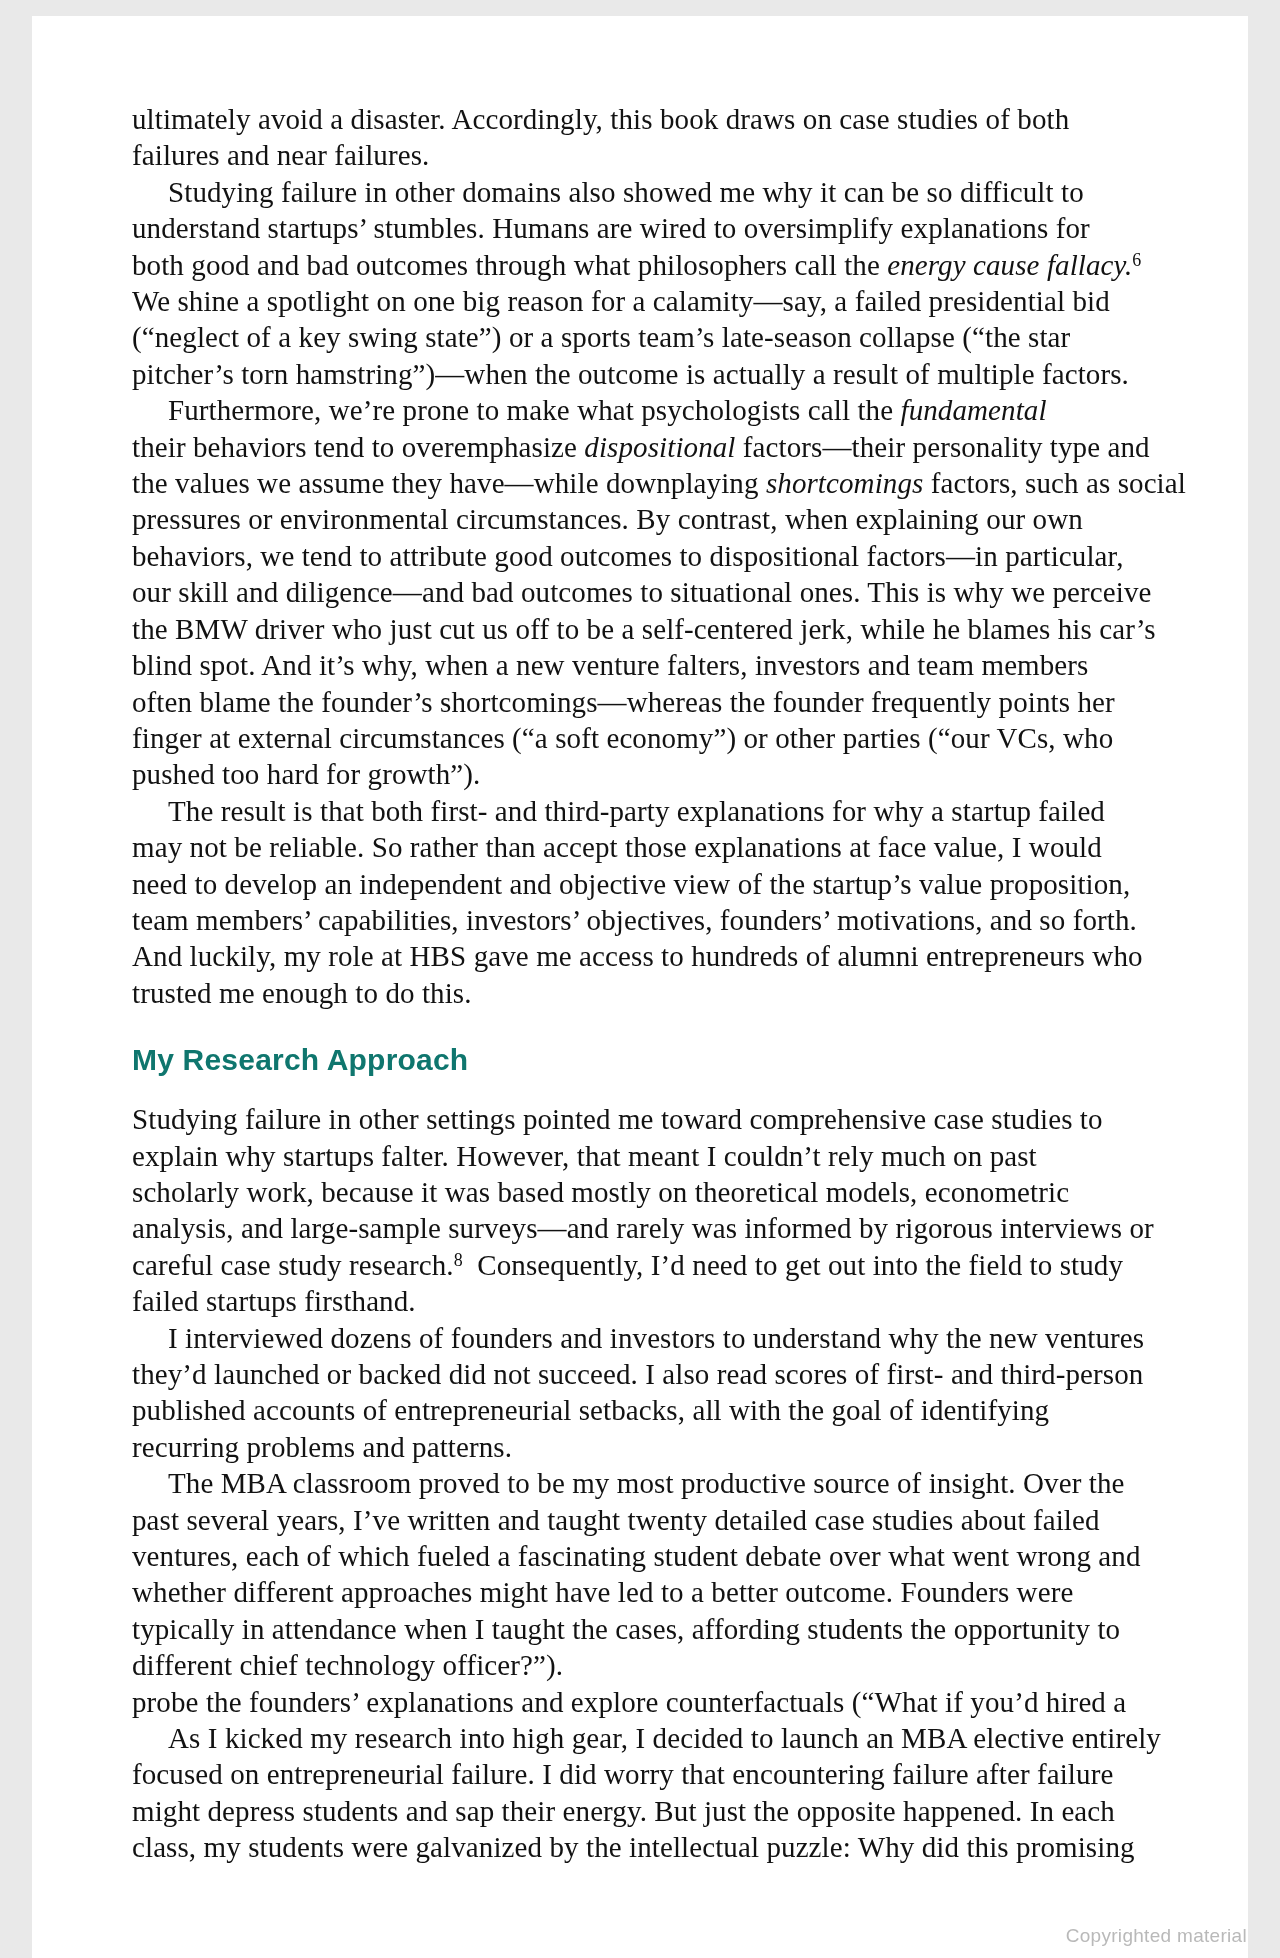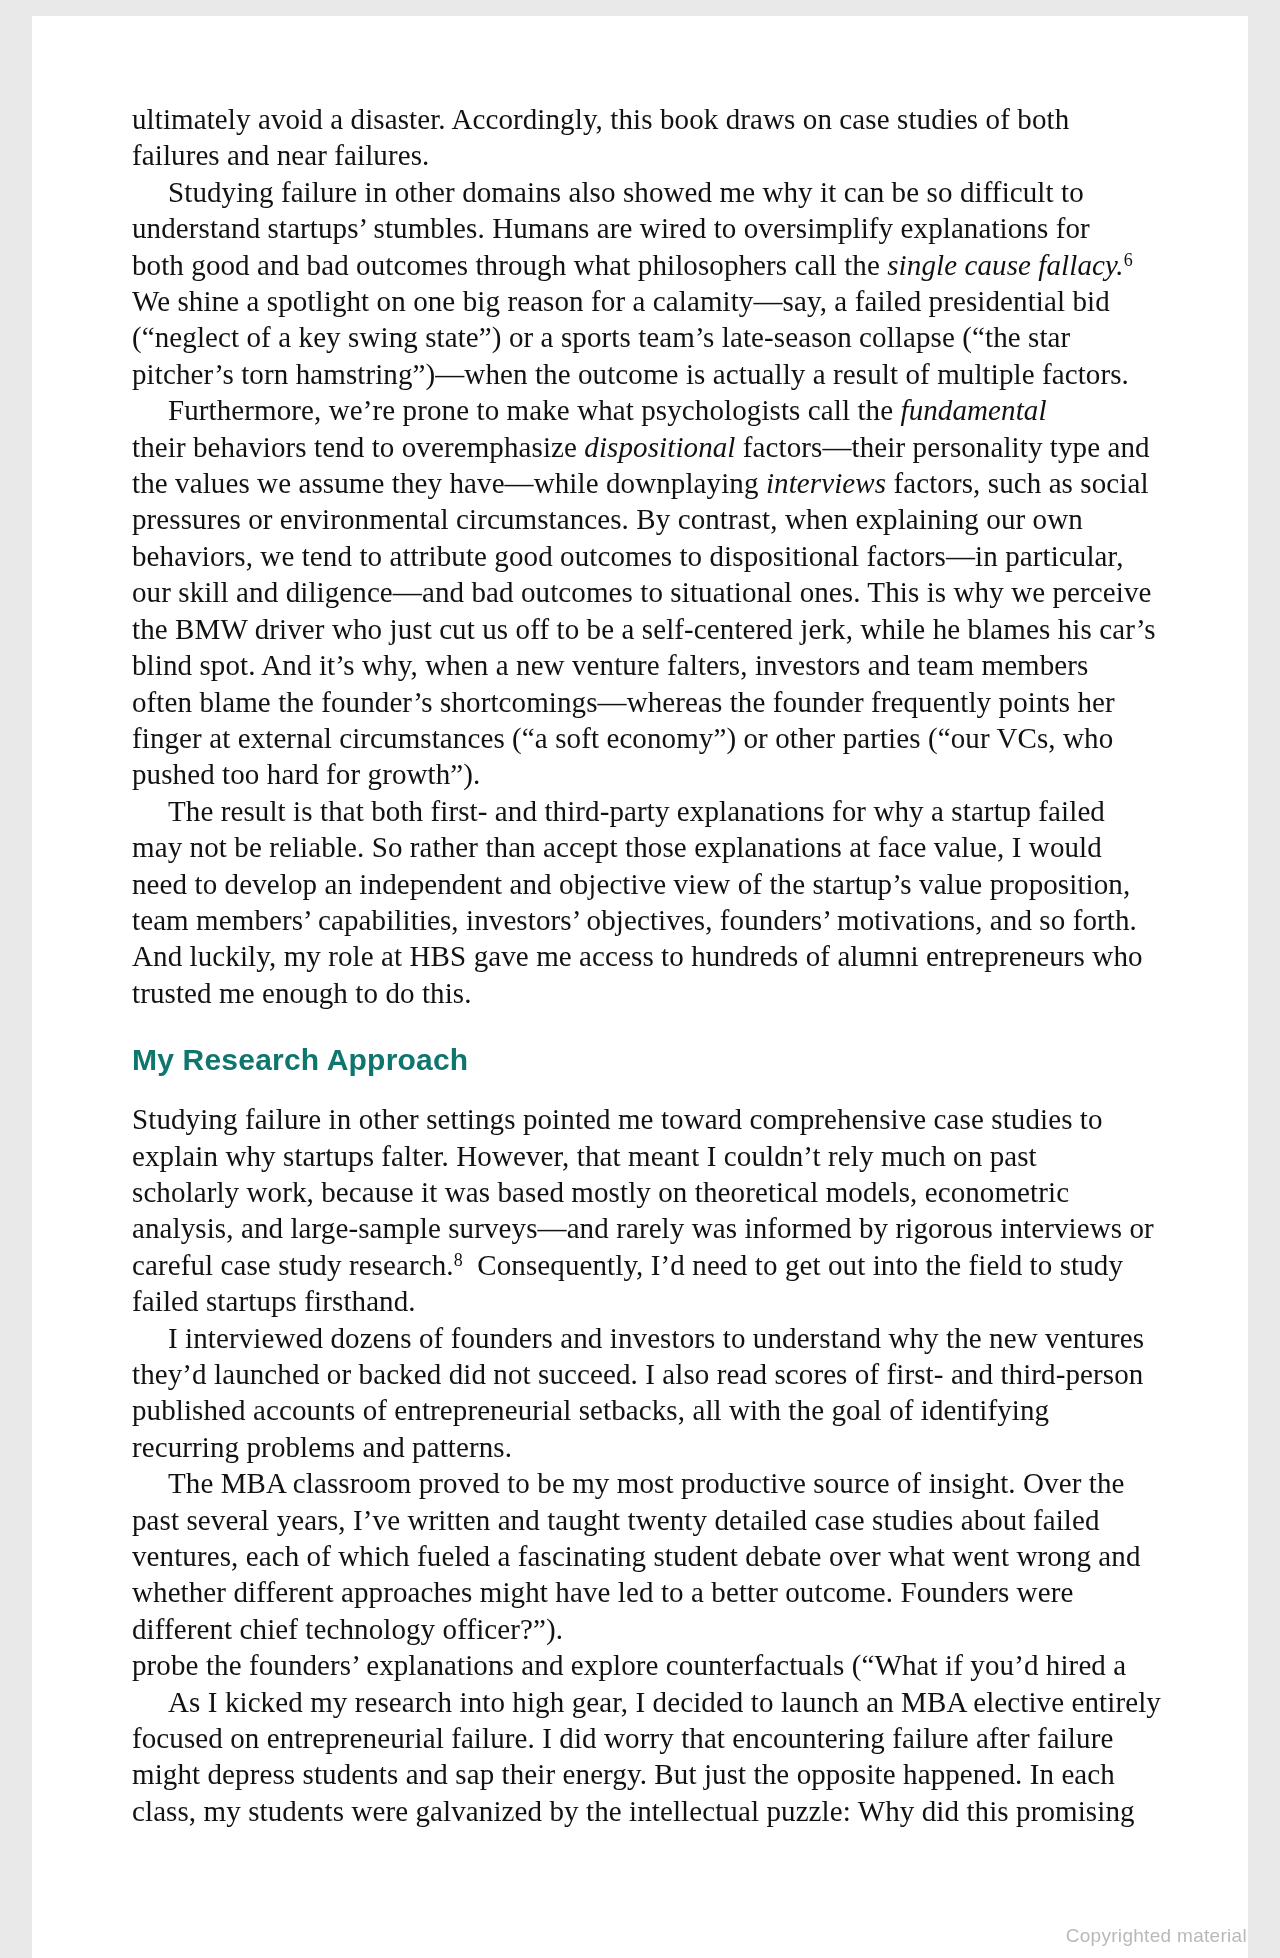--- a/index.html
+++ b/index.html
@@ -59,29 +59,29 @@
 
 <div class="page">
   <div class="text-block">
       <div class="paragraph">
         <div class="line"><span>ultimately avoid a disaster. Accordingly, this book draws on case studies of both</span></div>
         <div class="line"><span>failures and near failures.</span></div>
       </div>
       <div class="paragraph">
         <div class="line indent"><span>Studying failure in other domains also showed me why it can be so difficult to</span></div>
         <div class="line"><span>understand startups’ stumbles. Humans are wired to oversimplify explanations for</span></div>
-        <div class="line"><span>both good and bad outcomes through what philosophers call the </span><em>single cause fallacy.</em><sup>6</sup></div>
+        <div class="line"><span>both good and bad outcomes through what philosophers call the </span><em>energy cause fallacy.</em><sup>6</sup></div>
         <div class="line"><span>We shine a spotlight on one big reason for a calamity—say, a failed presidential bid</span></div>
         <div class="line"><span>(“neglect of a key swing state”) or a sports team’s late-season collapse (“the star</span></div>
         <div class="line"><span>pitcher’s torn hamstring”)—when the outcome is actually a result of multiple factors.</span></div>
       </div>
       <div class="paragraph">
         <div class="line indent"><span>Furthermore, we’re prone to make what psychologists call the </span><em>fundamental</em></div>
         <div class="line"><span>their behaviors tend to overemphasize </span><em>dispositional</em><span> factors—their personality type and</span></div>
-        <div class="line"><span>the values we assume they have—while downplaying </span><em>interviews</em><span> factors, such as social</span></div>
+        <div class="line"><span>the values we assume they have—while downplaying </span><em>shortcomings</em><span> factors, such as social</span></div>
         <div class="line"><span>pressures or environmental circumstances. By contrast, when explaining our own</span></div>
         <div class="line"><span>behaviors, we tend to attribute good outcomes to dispositional factors—in particular,</span></div>
         <div class="line"><span>our skill and diligence—and bad outcomes to situational ones. This is why we perceive</span></div>
         <div class="line"><span>the BMW driver who just cut us off to be a self-centered jerk, while he blames his car’s</span></div>
         <div class="line"><span>blind spot. And it’s why, when a new venture falters, investors and team members</span></div>
         <div class="line"><span>often blame the founder’s shortcomings—whereas the founder frequently points her</span></div>
         <div class="line"><span>finger at external circumstances (“a soft economy”) or other parties (“our VCs, who</span></div>
         <div class="line"><span>pushed too hard for growth”).</span></div>
       </div>
       <div class="paragraph">
@@ -105,20 +105,21 @@
         <div class="line indent"><span>I interviewed dozens of founders and investors to understand why the new ventures</span></div>
         <div class="line"><span>they’d launched or backed did not succeed. I also read scores of first- and third-person</span></div>
         <div class="line"><span>published accounts of entrepreneurial setbacks, all with the goal of identifying</span></div>
         <div class="line"><span>recurring problems and patterns.</span></div>
       </div>
       <div class="paragraph">
         <div class="line indent"><span>The MBA classroom proved to be my most productive source of insight. Over the</span></div>
         <div class="line"><span>past several years, I’ve written and taught twenty detailed case studies about failed</span></div>
         <div class="line"><span>ventures, each of which fueled a fascinating student debate over what went wrong and</span></div>
         <div class="line"><span>whether different approaches might have led to a better outcome. Founders were</span></div>
+        <div class="line"><span>typically in attendance when I taught the cases, affording students the opportunity to</span></div>
         <div class="line"><span>different chief technology officer?”).</span></div>
         <div class="line"><span>probe the founders’ explanations and explore counterfactuals (“What if you’d hired a</span></div>
       </div>
       <div class="paragraph">
         <div class="line indent"><span>As I kicked my research into high gear, I decided to launch an MBA elective entirely</span></div>
         <div class="line"><span>focused on entrepreneurial failure. I did worry that encountering failure after failure</span></div>
         <div class="line"><span>might depress students and sap their energy. But just the opposite happened. In each</span></div>
         <div class="line"><span>class, my students were galvanized by the intellectual puzzle: Why did this promising</span></div>
       </div>
     </div>

